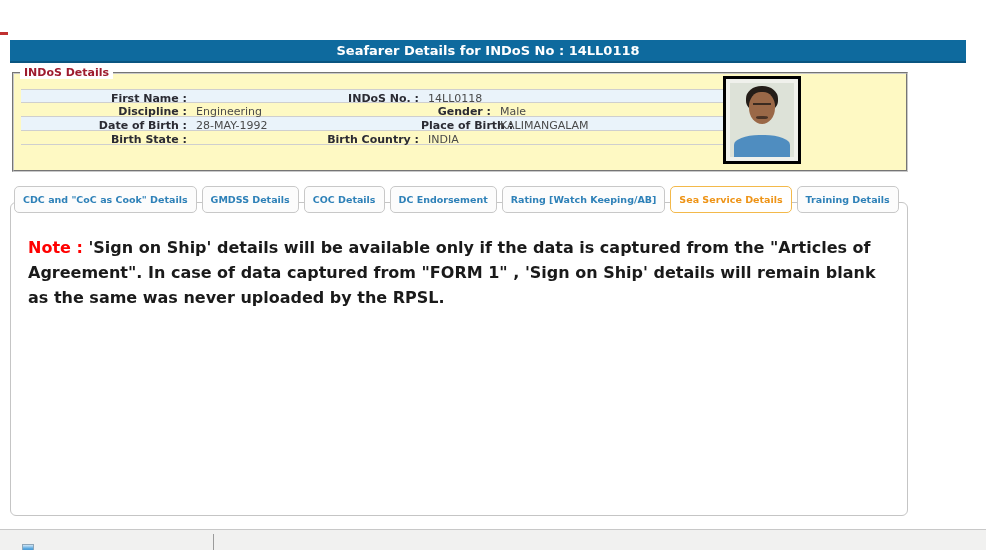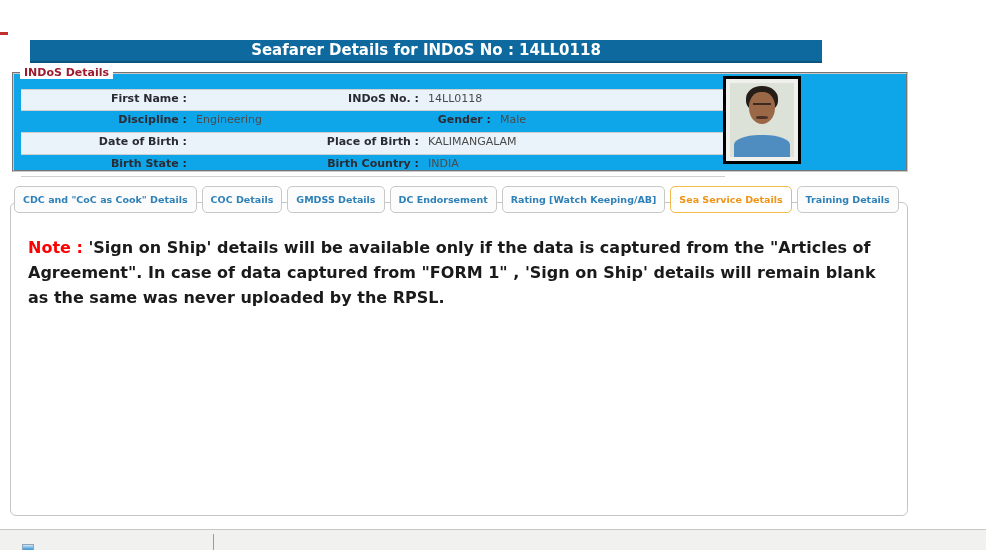--- a/index.html
+++ b/index.html
@@ -3,40 +3,40 @@
 <meta charset="utf-8">
 <style>
   * { margin:0; padding:0; box-sizing:border-box; }
   html,body { background:#ffffff; }
   body { font-family:"DejaVu Sans", sans-serif; }
   .page { position:relative; width:986px; height:550px; overflow:hidden; background:#fff; }
 
   .edge-artifact { position:absolute; left:0; top:32px; width:8px; height:3px; background:#C03030; }
 
   .title-bar {
-    position:absolute; left:10px; top:40px; width:792px; height:23px;
+    position:absolute; left:10px; top:40px; width:956px; height:23px;
     background:var(--c-header_bar,#0E6A9E);
     border-bottom:2px solid #0A5580;
-    color:#fff; font-size:15px; font-weight:bold;
-    text-align:center; line-height:21px;margin-left:20px;
-  }
-
-  fieldset.box { position:absolute; background:#0ea5e9; }
+    color:#fff; font-size:13px; font-weight:bold;
+    text-align:center; line-height:21px;
+  }
+
+  fieldset.box { position:absolute; background:#fef9c3; }
   fieldset.box legend {
     color:var(--c-legend,#9E1B2E); font-weight:bold; background:#fff;
     padding:0 4px; margin-left:6px; white-space:nowrap;
   }
 
   .indos-box { left:12px; top:66px; width:896px; height:106px; border:2px groove #C9C9C9; }
   .indos-box legend { font-size:11px; }
 
   .detail-rows { position:absolute; left:7px; top:10px; width:704px; }
   .detail-row {
     display:grid; grid-template-columns:168px 232px 72px auto;
-    height:22px; line-height:17px; font-size:11px;
+    height:14px; line-height:17px; font-size:11px;
     border-bottom:1px solid #CFCFCF;
   }
   .detail-row:first-child { border-top:1px solid #CFCFCF; }
   .detail-row.alt { background:var(--c-row_alt,#EAF3FA); }
   .detail-row .lbl { font-weight:bold; color:#2B2B33; text-align:right; padding-right:2px; white-space:nowrap; }
   .detail-row .val { color:#4A4A4A; padding-left:7px; white-space:nowrap; }
 
   .photo {
     position:absolute; left:723px; top:76px; width:78px; height:88px;
     border:3px solid #000; background:#F0F1EC; overflow:hidden;
@@ -118,20 +118,21 @@
         <span class="val">14LL0118</span>
       </div>
       <div class="detail-row">
         <span class="lbl">Discipline :</span>
         <span class="val">Engineering</span>
         <span class="lbl">Gender :</span>
         <span class="val">Male</span>
       </div>
       <div class="detail-row alt">
         <span class="lbl">Date of Birth :</span>
+        <span class="val">28-MAY-1992</span>
         <span class="lbl">Place of Birth :</span>
         <span class="val">KALIMANGALAM</span>
       </div>
       <div class="detail-row">
         <span class="lbl">Birth State :</span>
         <span class="lbl">Birth Country :</span>
         <span class="val">INDIA</span>
       </div>
     </div>
   </fieldset>
@@ -140,22 +141,22 @@
     <div class="bg"></div>
     <div class="shirt"></div>
     <div class="hair"></div>
     <div class="face"></div>
     <div class="brow"></div>
     <div class="stache"></div>
   </div>
 
   <div class="tabs">
     <div class="tab">CDC and "CoC as Cook" Details</div>
+    <div class="tab">GMDSS Details</div>
     <div class="tab">COC Details</div>
-    <div class="tab">GMDSS Details</div>
     <div class="tab">DC Endorsement</div>
     <div class="tab">Rating [Watch Keeping/AB]</div>
     <div class="tab active">Sea Service Details</div>
     <div class="tab">Training Details</div>
   </div>
 
   <div class="panel">
     <div class="note">
       <span class="note-prefix">Note :</span>
       <span>'Sign on Ship' details will be available only if the data is captured from the "Articles of Agreement". In case of data captured from "FORM 1" , 'Sign on Ship' details will remain blank as the same was never uploaded by the RPSL.</span>

